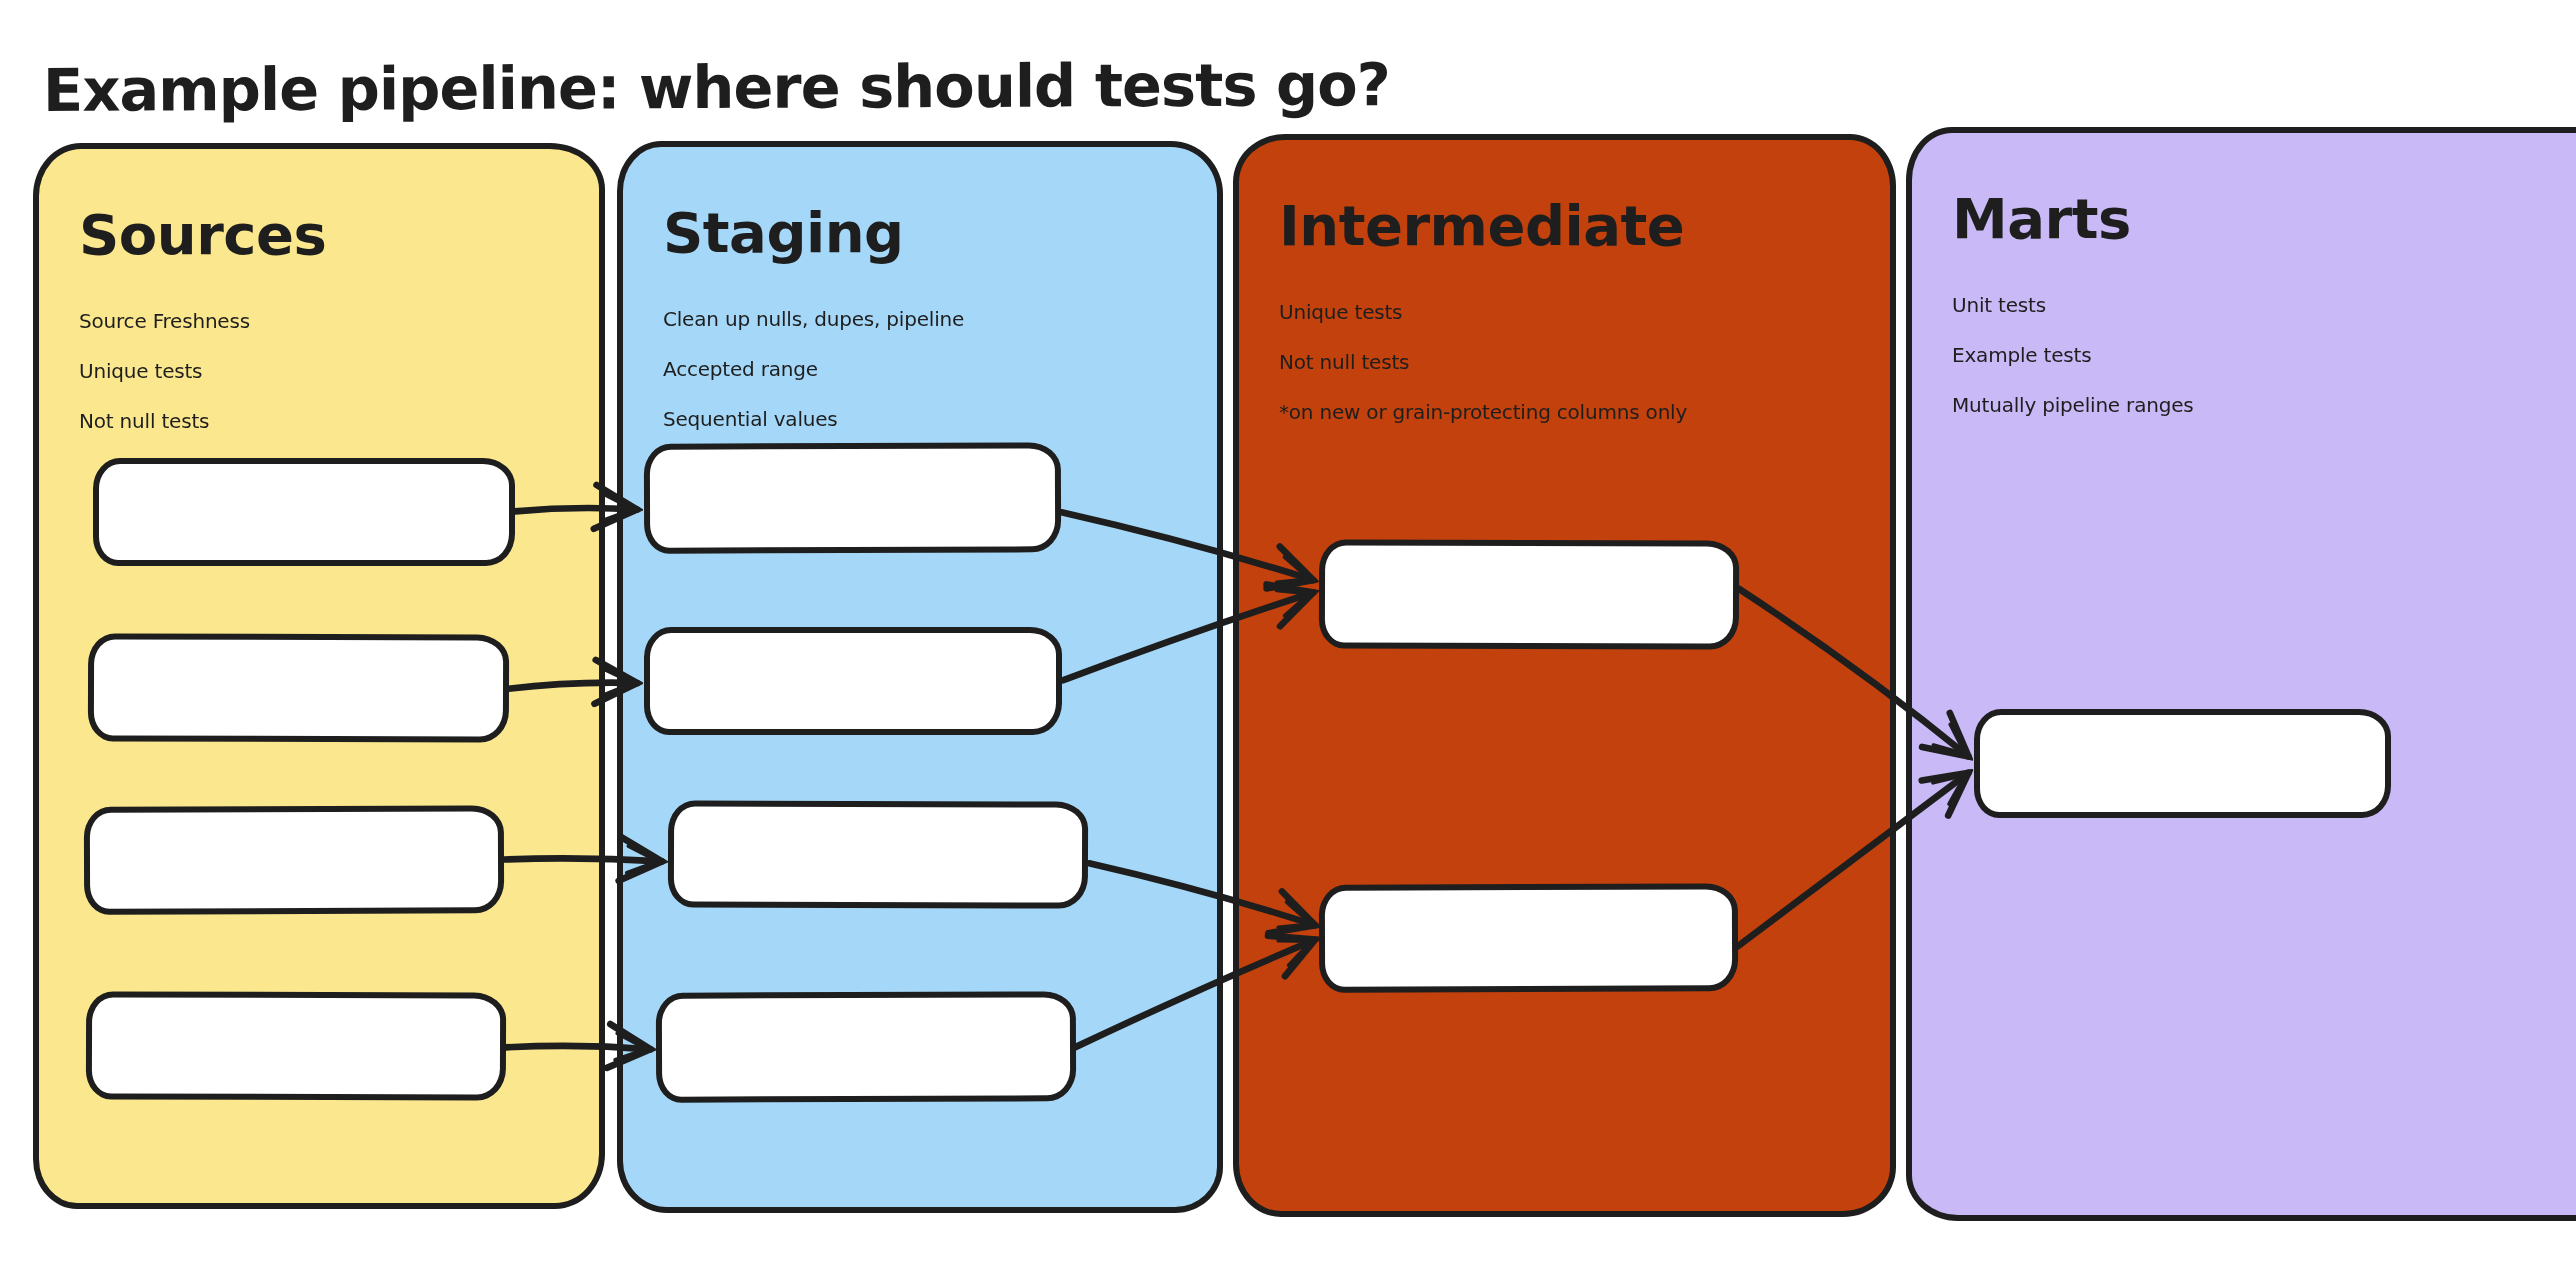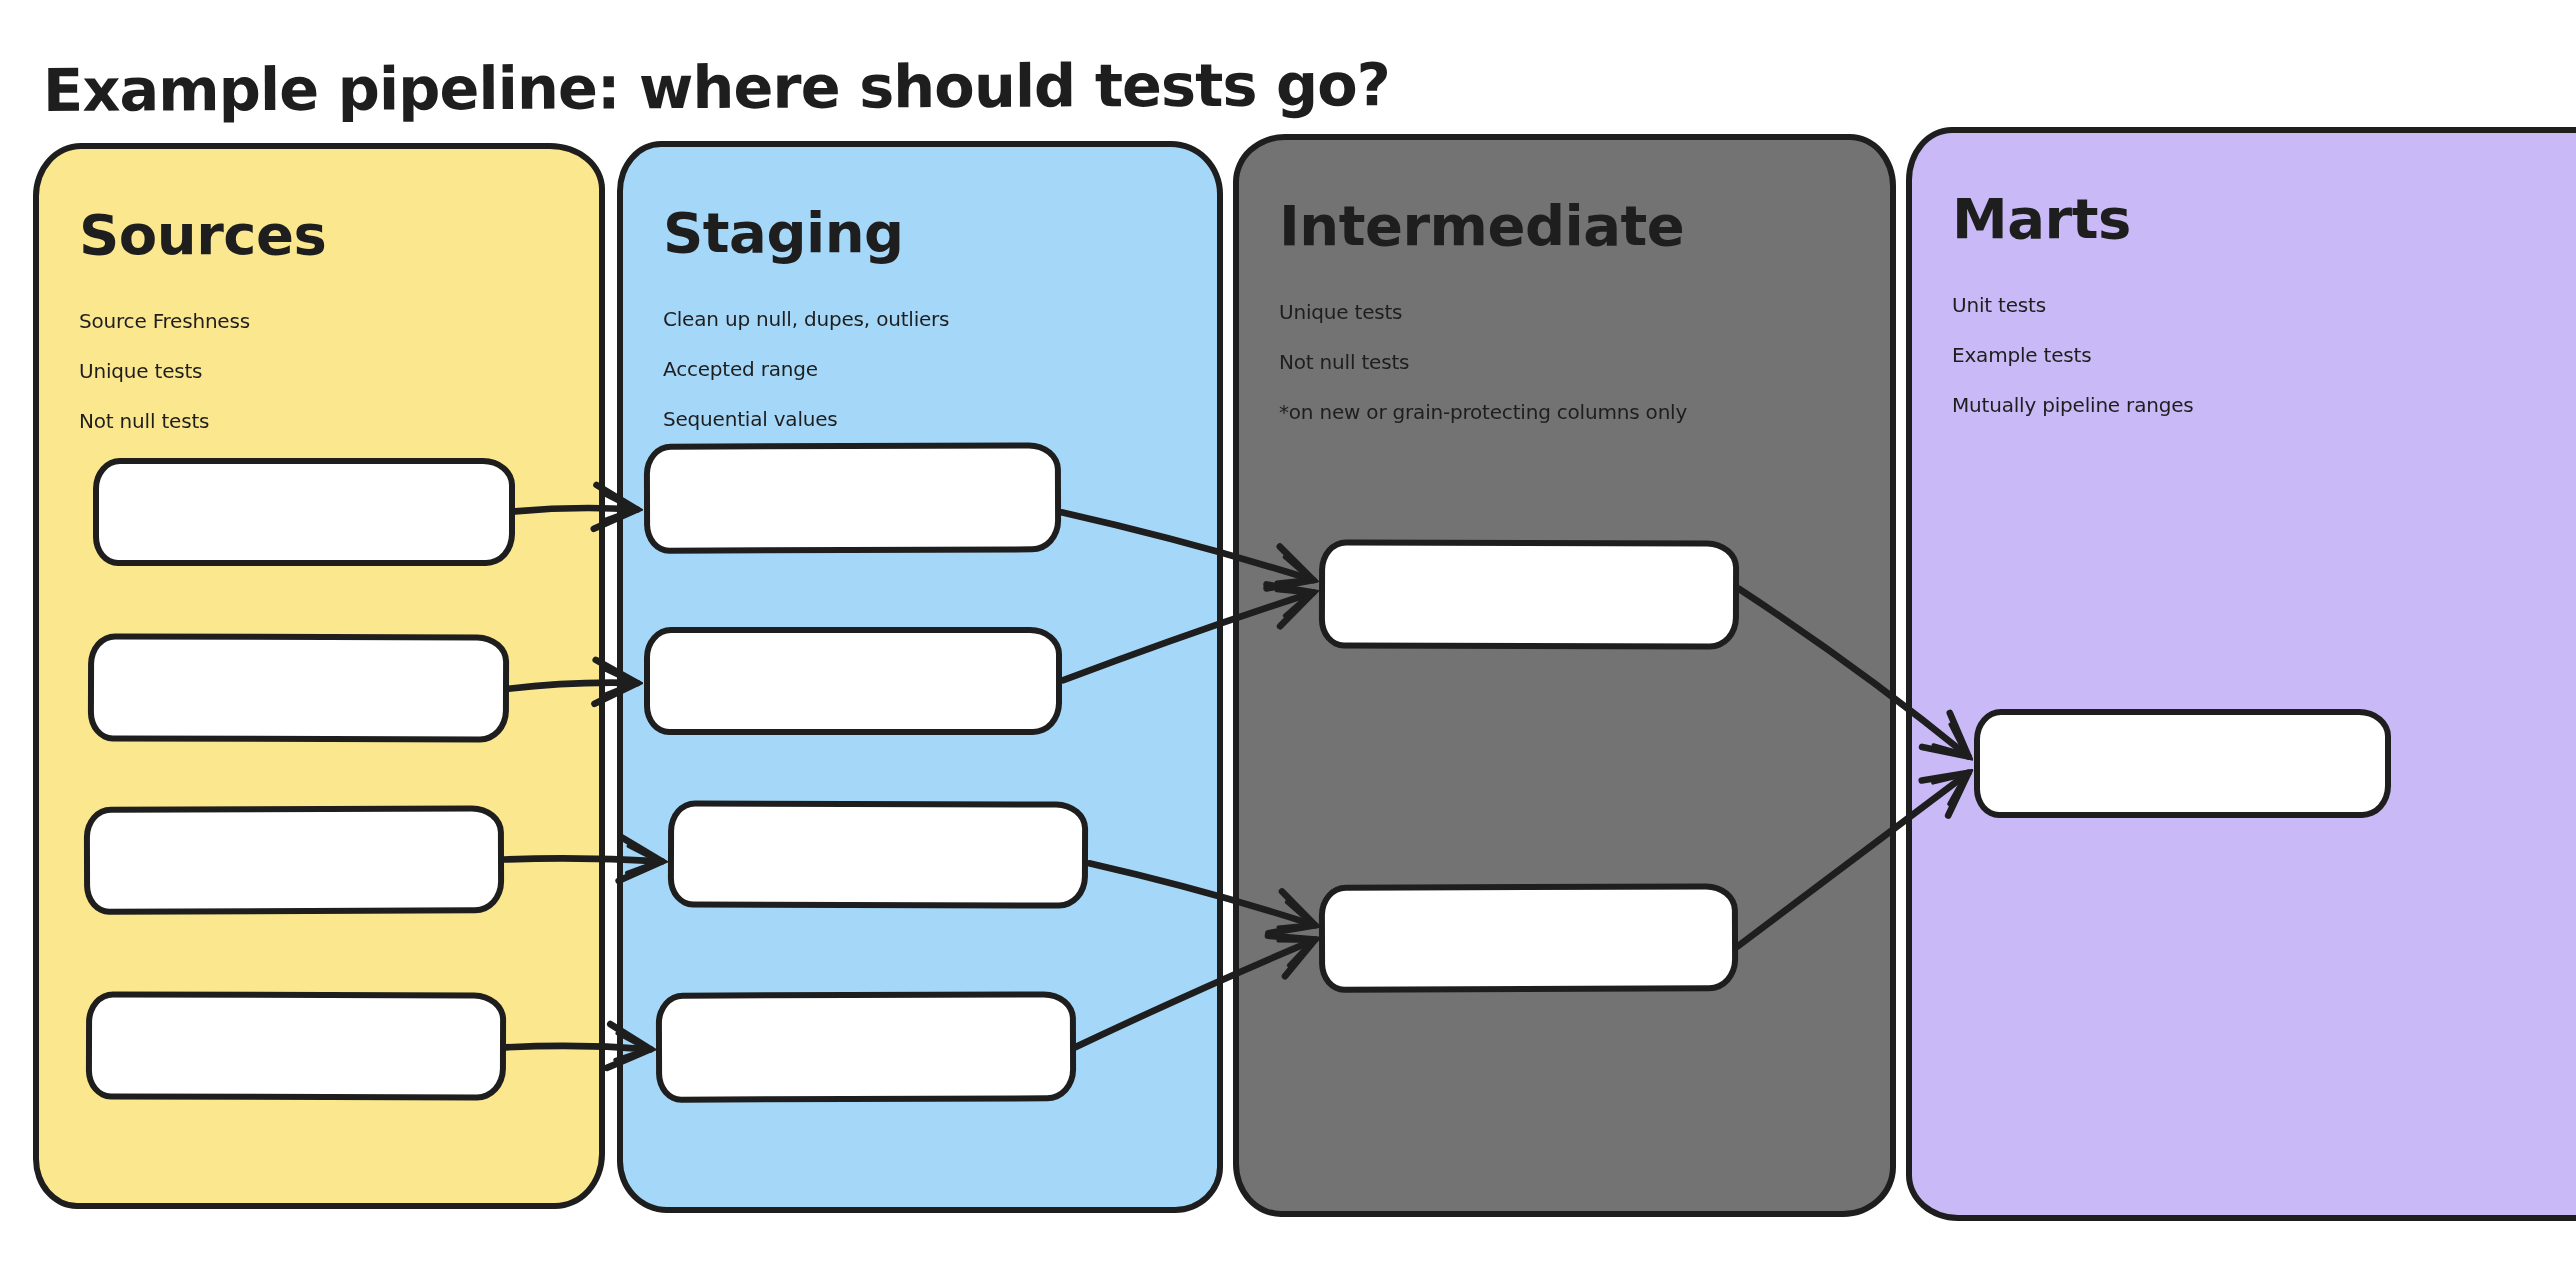--- a/index.html
+++ b/index.html
@@ -9,21 +9,21 @@
 
   .title{position:absolute;left:43px;top:13.4px;font-size:59px;font-weight:700;
          letter-spacing:-1px;white-space:nowrap;transform:rotate(-0.25deg);}
 
   .panel{position:absolute;box-sizing:border-box;border:6.7px solid #1e1e1e;
          padding:53px 0 0 40px;}
   .panel-sources{left:33px;top:143px;width:572px;height:1066px;background:#fbe88e;
          border-radius:48px 55px 50px 44px / 53px 46px 55px 50px;}
   .panel-staging{left:617px;top:141px;width:606px;height:1072px;background:#a5d8f8;
          border-radius:44px 52px 48px 50px / 50px 53px 46px 52px;}
-  .panel-intermediate{left:1233px;top:134px;width:663px;height:1083px;background:#737373;
+  .panel-intermediate{left:1233px;top:134px;width:663px;height:1083px;background:#c2410c;
          border-radius:52px 46px 53px 48px / 48px 52px 50px 53px;}
   .panel-marts{left:1906px;top:127px;width:734px;height:1094px;background:#c9b9f6;
          border-radius:46px 57px 48px 52px / 53px 48px 52px 46px;}
 
   .panel h2{margin:0;font-size:56px;font-weight:700;letter-spacing:-0.5px;}
   .notes{margin-top:29px;font-size:20px;font-weight:500;letter-spacing:-0.2px;
          line-height:50px;white-space:nowrap;}
 
   .node{position:absolute;box-sizing:border-box;background:#ffffff;
         border:6.7px solid #1e1e1e;
@@ -46,21 +46,21 @@
     <div class="notes">
       <div>Source Freshness</div>
       <div>Unique tests</div>
       <div>Not null tests</div>
     </div>
   </section>
 
   <section class="panel panel-staging">
     <h2>Staging</h2>
     <div class="notes">
-      <div>Clean up null, dupes, outliers</div>
+      <div>Clean up nulls, dupes, pipeline</div>
       <div>Accepted range</div>
       <div>Sequential values</div>
     </div>
   </section>
 
   <section class="panel panel-intermediate">
     <h2>Intermediate</h2>
     <div class="notes">
       <div>Unique tests</div>
       <div>Not null tests</div>

